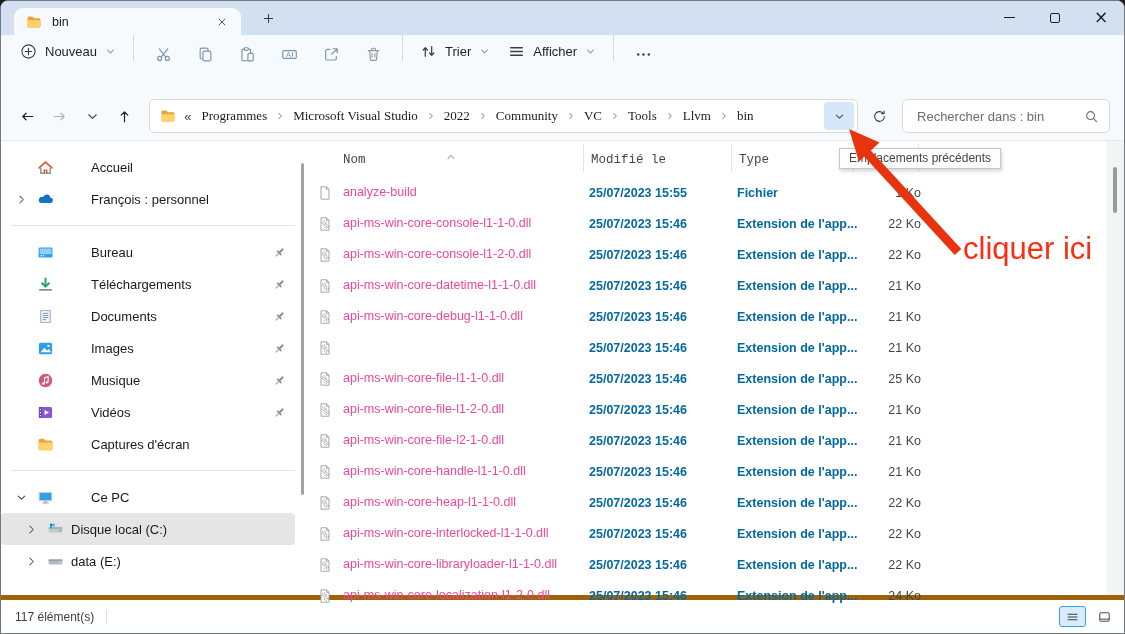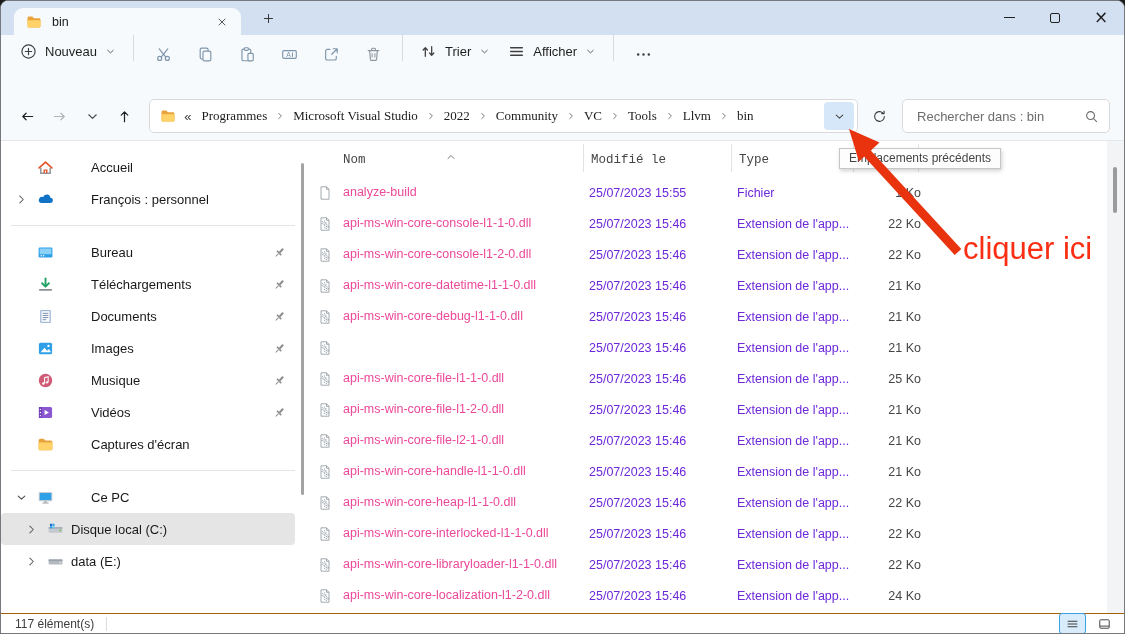--- a/index.html
+++ b/index.html
@@ -89,25 +89,25 @@
   .hcell{ position:relative; padding-left:2px; height:20px; display:flex; align-items:center;font-family:Liberation Mono, monospace; }
   .hcell:not(:first-child)::before{ content:""; position:absolute; left:-6px; top:-6px; bottom:-2px; width:1px; background:#e3e3e3; }
   .hcell.name{ padding-left:26px; }
   .hcell.size::after{ content:""; position:absolute; right:2px; top:-6px; bottom:-2px; width:1px; background:#e3e3e3; }
   .sort-caret{ position:absolute; left:128px; top:1px; width:12px; height:12px; display:flex; }
 
   .rows{ font-size:12.5px; }
   .file-row{ display:grid; grid-template-columns:272px 148px 122px 62px; height:31px; align-items:center; padding-left:8px; }
   .cell-name{ display:flex; align-items:flex-start; gap:10px; color:#ec4899; white-space:nowrap; overflow:hidden; }
   .cell-name .icon{ width:16px; height:16px; flex:none; display:flex; }
-  .cell-mod,.cell-type{ color:#6d28d9; white-space:nowrap; }
+  .cell-mod,.cell-type{ color:#0369a1; white-space:nowrap;font-weight:bold; }
   .cell-size{ color:#454545; text-align:right; white-space:nowrap; }
 
   
-  .statusbar{ height:20px; border-top:1px solid #a16207; background:#fff; display:flex; align-items:center;
+  .statusbar{ height:38px; border-top:5px solid #a16207; background:#fff; display:flex; align-items:center;
               padding:0 6px 0 14px; font-size:12px; color:#3d3d3d; flex:none; }
   .sb-count-sep{ width:1px; height:14px; background:#dcdcdc; margin-left:12px; }
   .status-right{ margin-left:auto; display:flex; gap:5px; align-items:center; }
   .view-btn{ width:27px; height:21px; display:flex; align-items:center; justify-content:center; border-radius:3px; background:none; border:1px solid transparent; }
   .view-btn.active{ background:#d9ecfb; border:1px solid #37a2e5; }
   .view-btn .icon{ width:14px; height:14px; display:flex; }
 
   
   .tooltip{
     position:absolute; left:838px; top:147px; z-index:30;

